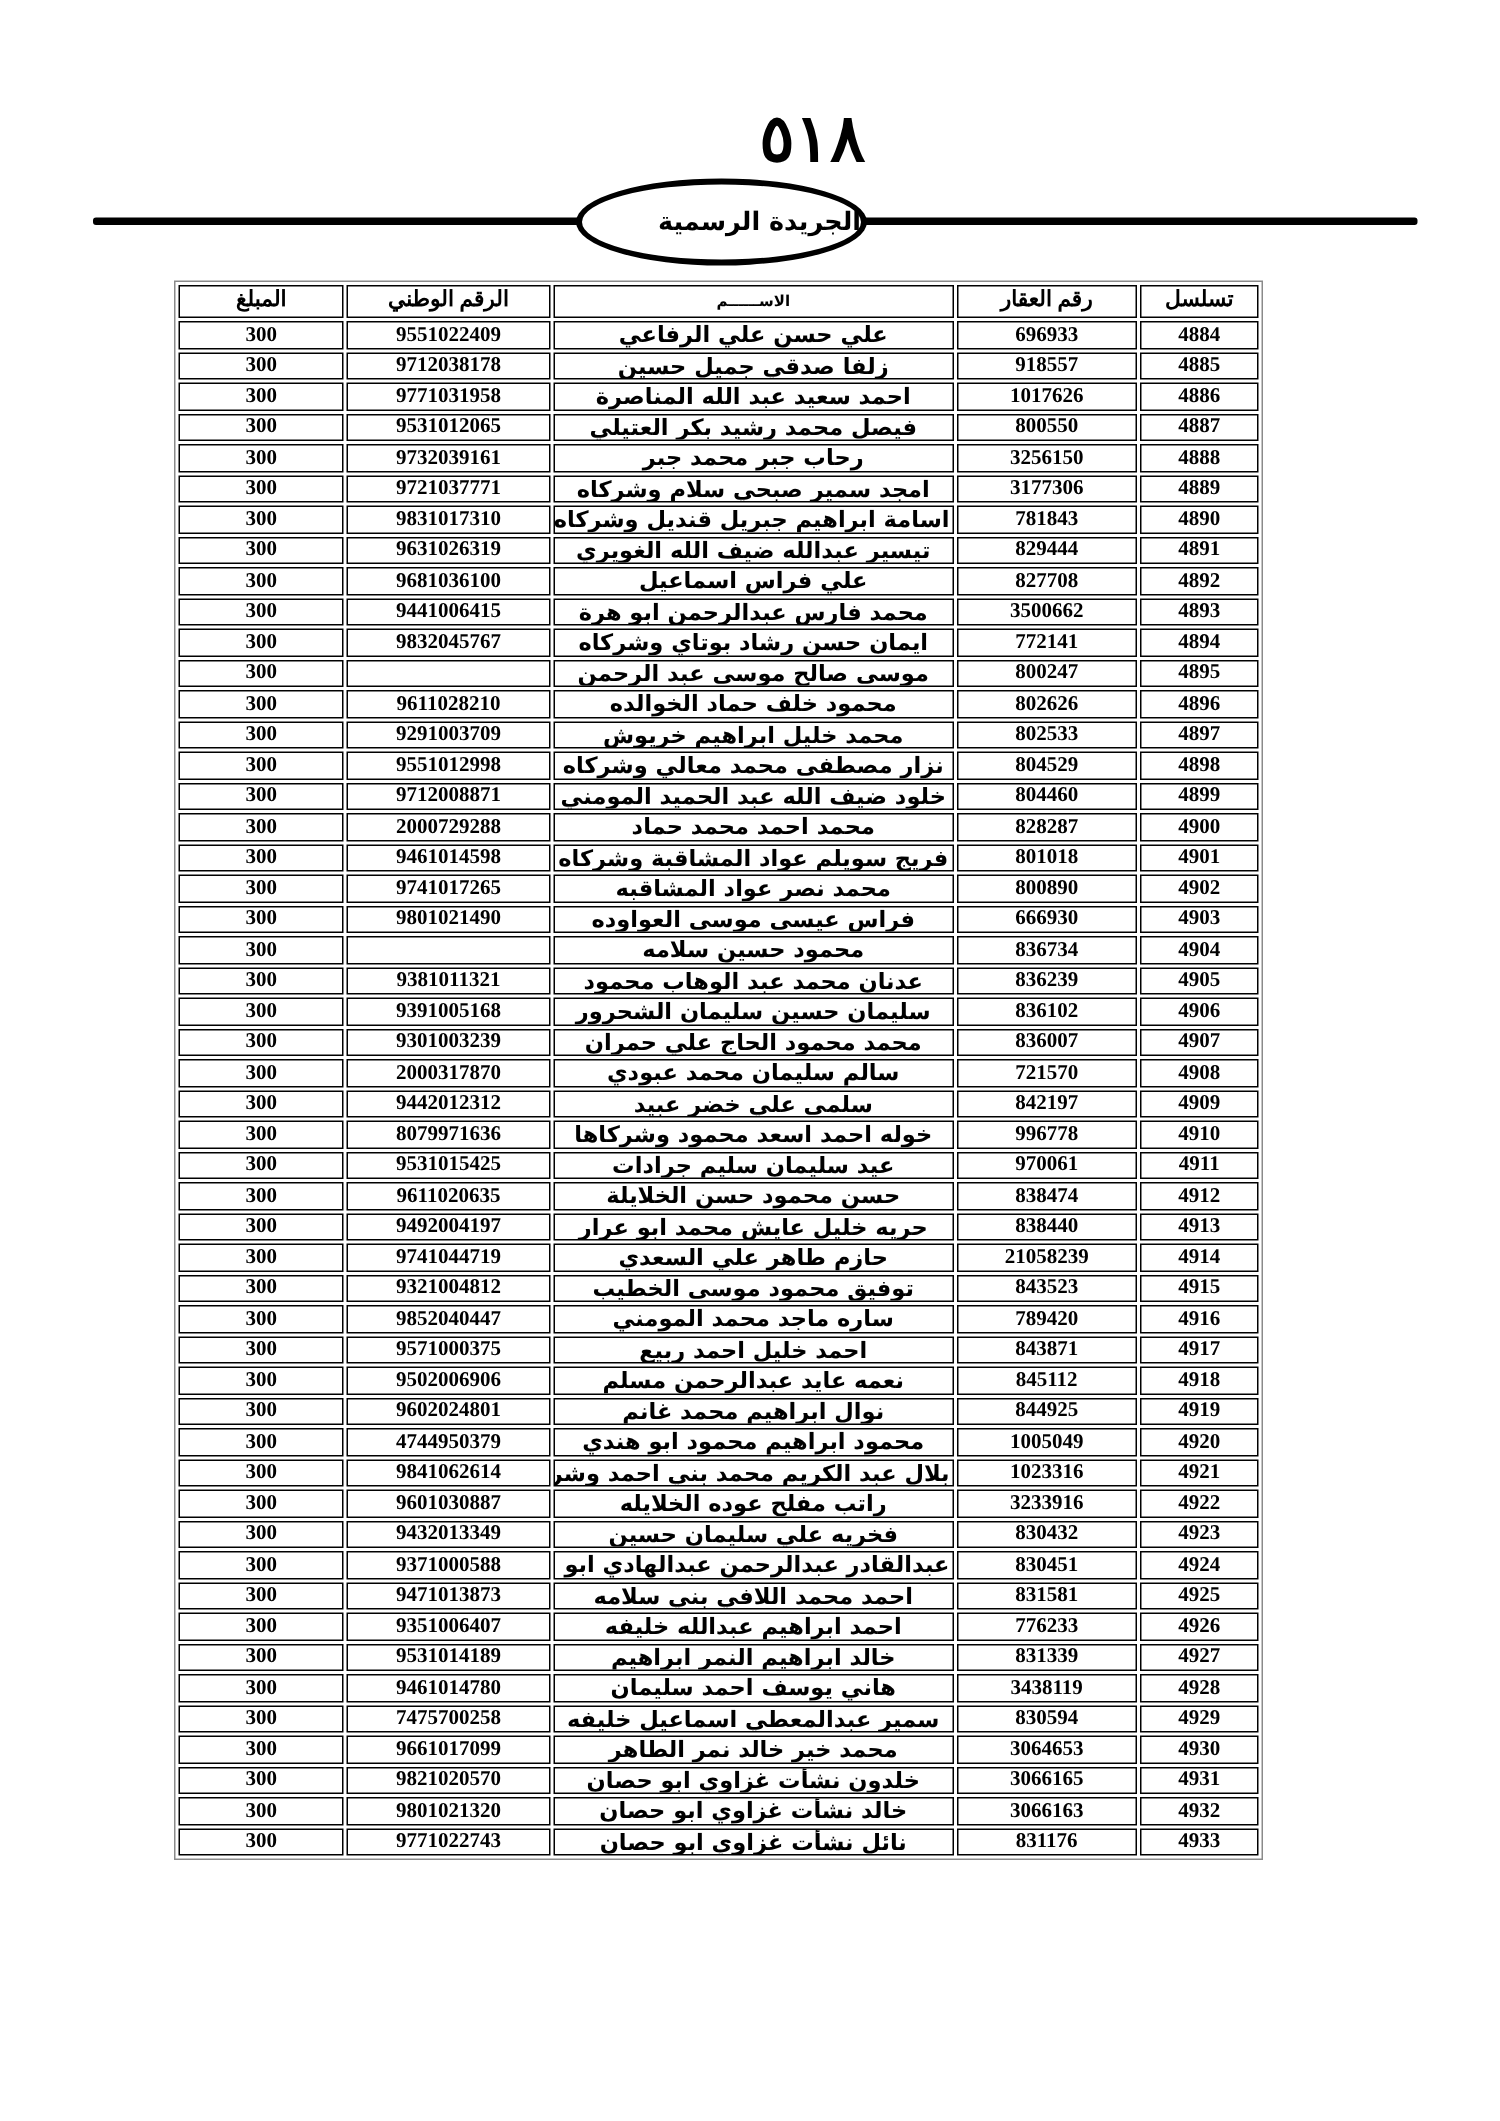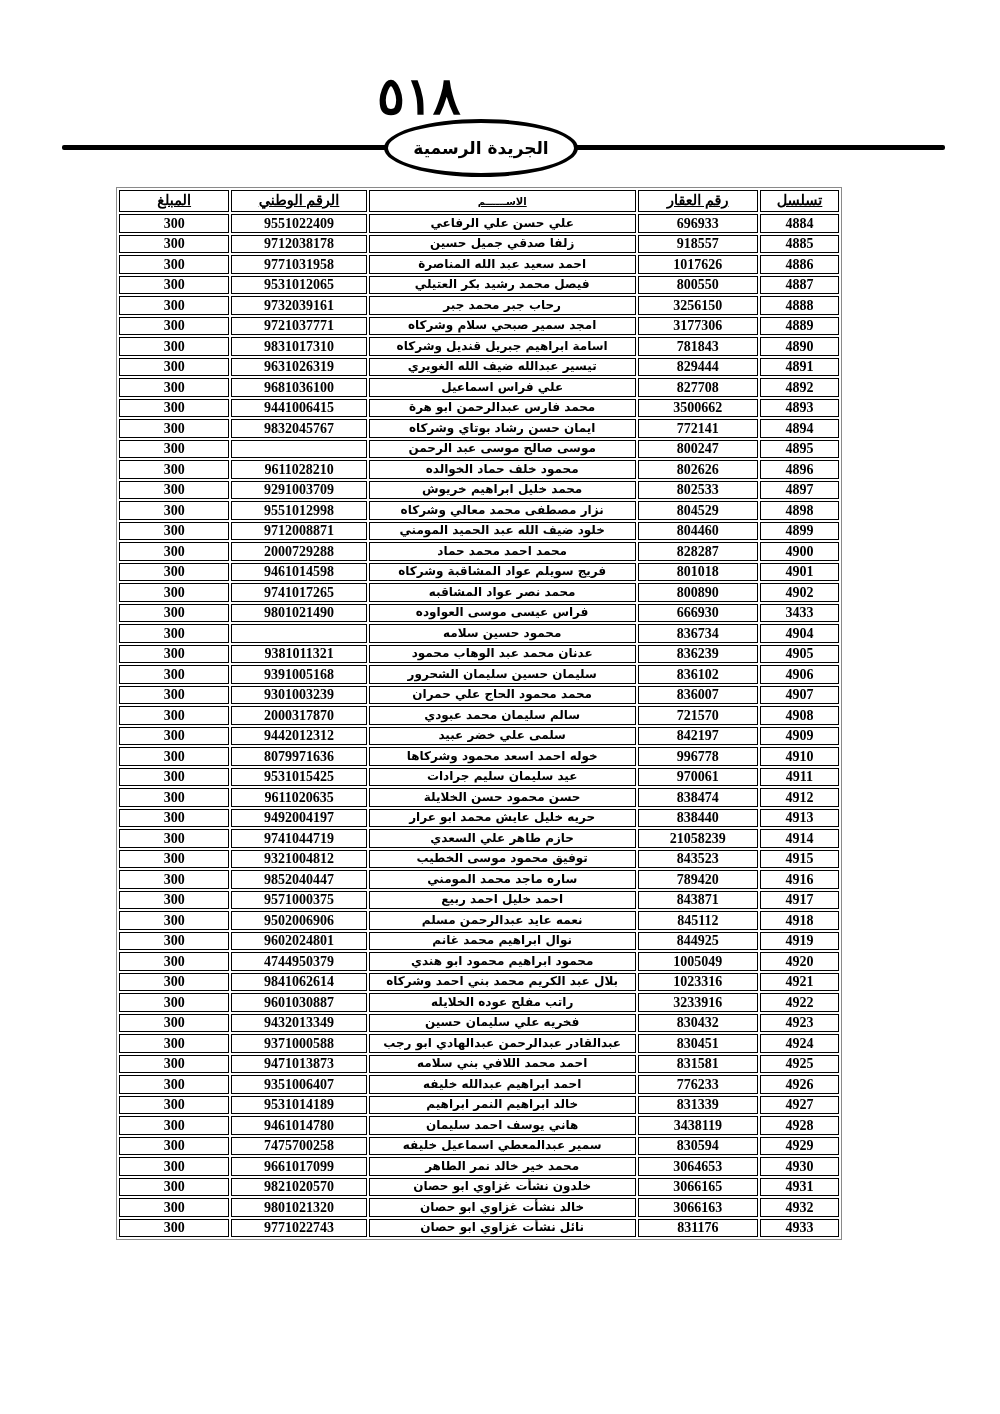--- a/index.html
+++ b/index.html
@@ -6,39 +6,39 @@
   body {
     width: 1000px; height: 1414px;
     background: #ffffff;
     position: relative;
     font-family: "Liberation Serif", "DejaVu Serif", serif;
     color: #000;
   }
   .page-number {
     position: absolute;
     top: 66px; left: 377px; width: 200px;
-    text-align: left;
-    font-size: 52px; font-weight: bold;
+    text-align: right;
+    font-size: 44px; font-weight: bold;
     letter-spacing: 2px;
   }
   .rule {
     position: absolute;
     top: 145px; left: 62px;
     width: 883px; height: 5px;
     background: #000;
     border-radius: 2px;
   }
   .banner-ellipse {
     position: absolute;
     left: 384px; top: 119px;
     width: 186px; height: 50px;
     border: 4px solid #000;
     border-radius: 50%;
     background: #fff;
-    display: flex; align-items: center; justify-content: center;
+    display: flex; align-items: center; justify-content: flex-start;
     font-weight: bold; font-size: 17px;
     direction: rtl;
     font-family: "DejaVu Sans", "Liberation Sans", sans-serif;
   }
   .gazette-table {
     position: absolute;
     top: 187px; left: 116px;
     width: 726px;
     direction: rtl;
     border-collapse: separate;
@@ -53,24 +53,24 @@
     vertical-align: middle;
     font-weight: bold;
     padding: 0 2px;
     height: 16.5px;
     font-size: 14px;
     line-height: 1.1;
     overflow: hidden;
     white-space: nowrap;
     background: #fff;
   }
-  .gazette-table th { height: 20px; font-size: 14.5px; text-decoration: underline; }
+  .gazette-table th { height: 20px; font-size: 14.5px; }
   .gazette-table td.name-cell, .gazette-table th.name-cell {
     font-family: "DejaVu Sans", "Liberation Sans", sans-serif;
-    font-size: 12px;
+    font-size: 15px;
   }
   .gazette-table th.name-cell { font-size: 10px; }
   col.c-serial   { width: 11.1%; }
   col.c-property { width: 16.9%; }
   col.c-name     { width: 37.5%; }
   col.c-national { width: 19.0%; }
   col.c-amount   { width: 15.5%; }
 </style>
 </head>
 <body>
@@ -226,21 +226,21 @@
     <td>300</td>
   </tr>
       <tr>
     <td>4902</td>
     <td>800890</td>
     <td class="name-cell">محمد نصر عواد المشاقبه</td>
     <td>9741017265</td>
     <td>300</td>
   </tr>
       <tr>
-    <td>3433</td>
+    <td>4903</td>
     <td>666930</td>
     <td class="name-cell">فراس عيسى موسى العواوده</td>
     <td>9801021490</td>
     <td>300</td>
   </tr>
       <tr>
     <td>4904</td>
     <td>836734</td>
     <td class="name-cell">محمود حسين سلامه</td>
     <td></td>

